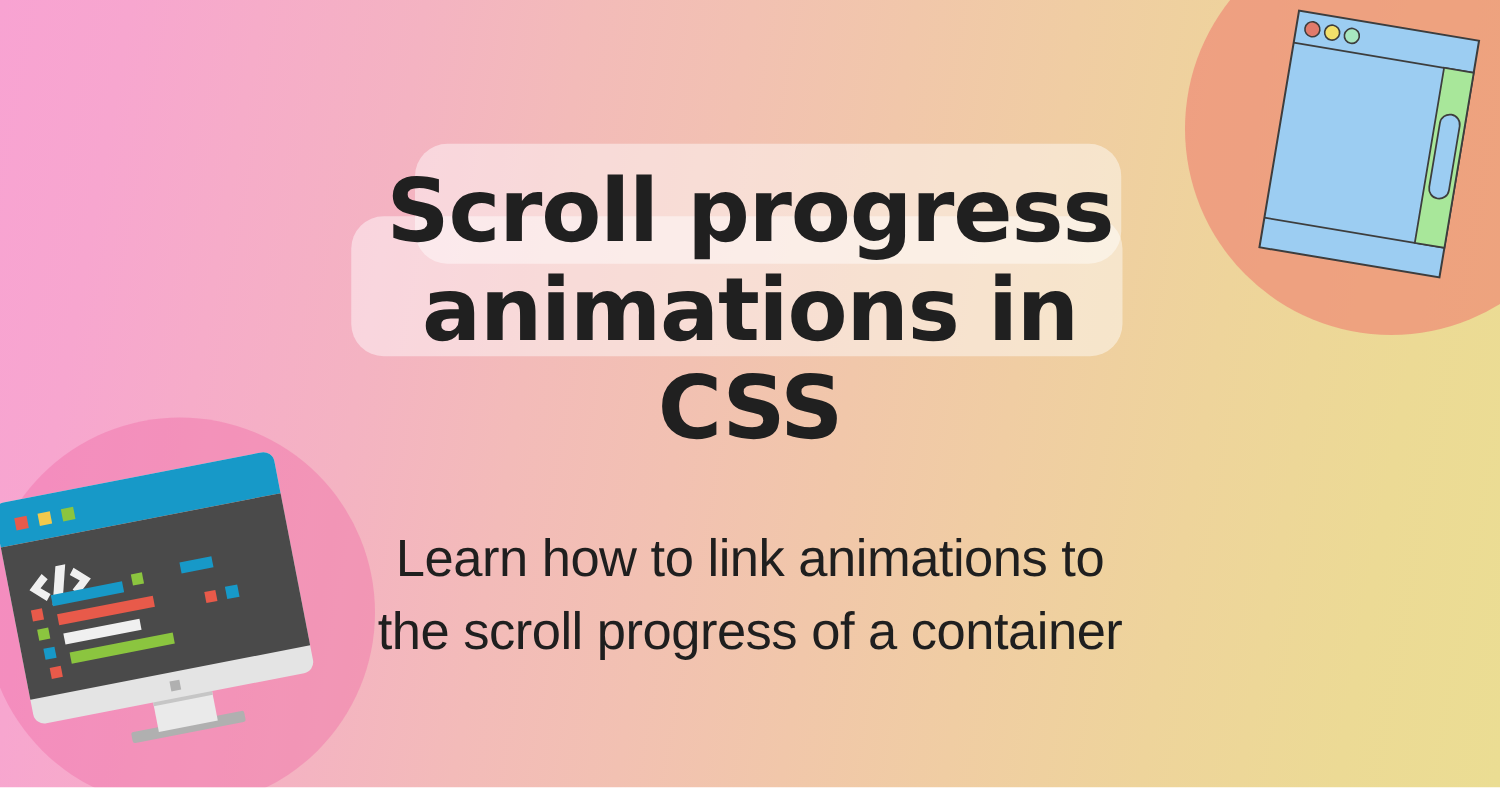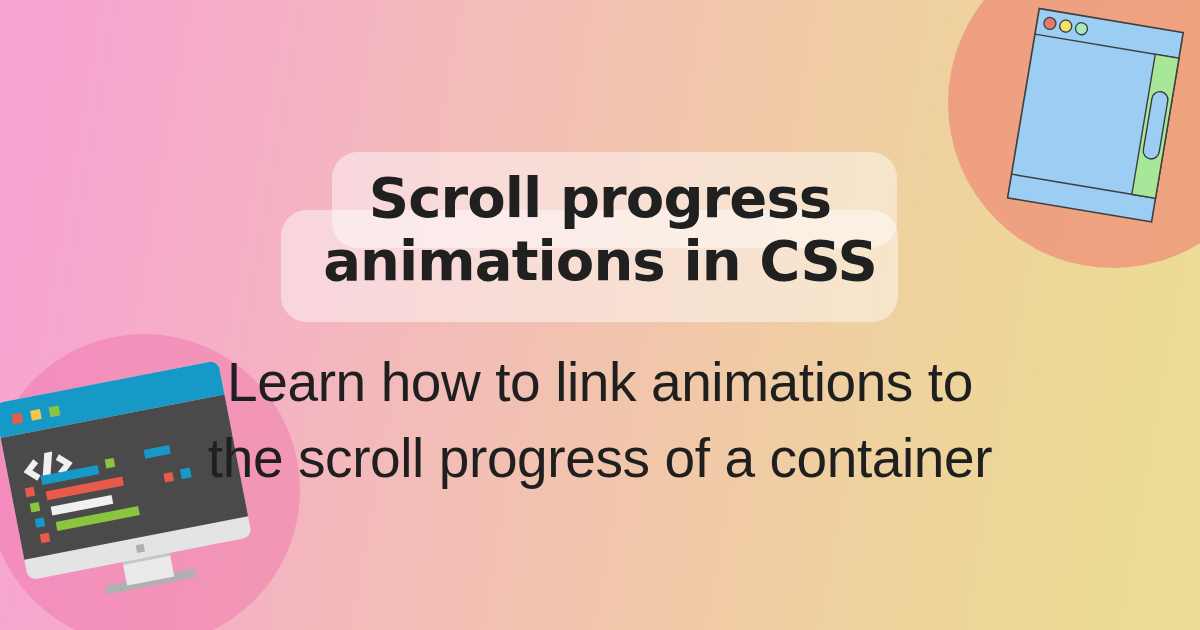--- a/index.html
+++ b/index.html
@@ -87,35 +87,35 @@
     left: 1px;
     top: 63px;
     width: 617px;
     height: 112px;
   }
   .title {
     position: relative;
     margin: 0;
     padding: 20px 0 22px 0;
     font-family: "DejaVu Sans", "Liberation Sans", sans-serif;
-    font-size: 56px;
+    font-size: 70px;
     font-weight: 700;
     line-height: 1.12;
     letter-spacing: -0.9px;
     color: #202020;
     text-align: center;
     white-space: pre-line;
   }
 
   .subtitle {
     position: relative;
     margin: 0;
     width: 830px;
     font-family: "Liberation Sans", sans-serif;
-    font-size: 55px;
+    font-size: 42px;
     font-weight: 400;
     line-height: 1.38;
     letter-spacing: -0.4px;
     color: #1f1f1f;
     text-align: center;
     white-space: pre-line;
   }
 
   
   .browser-window {

